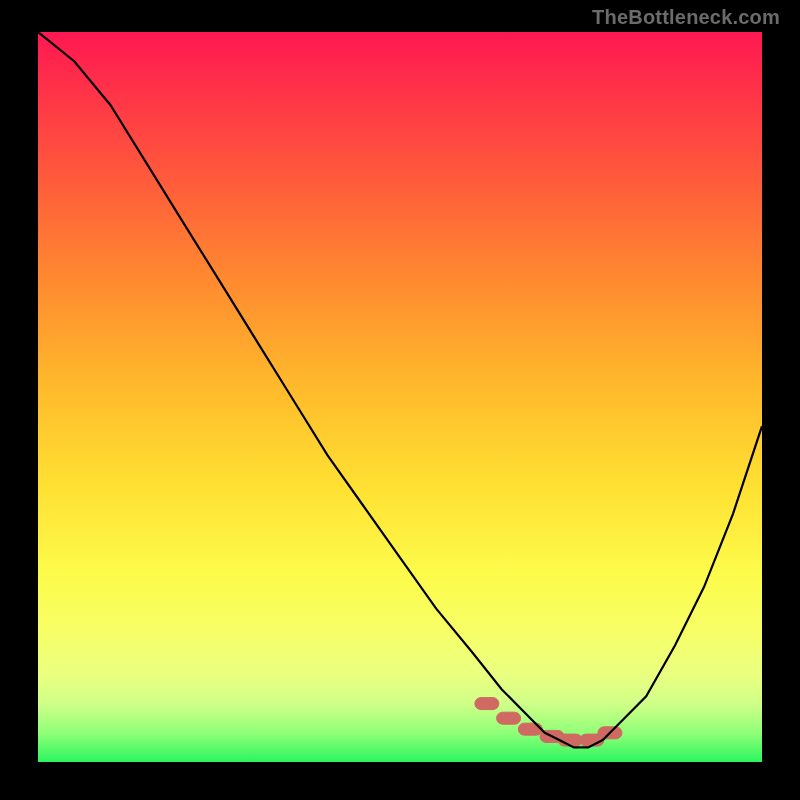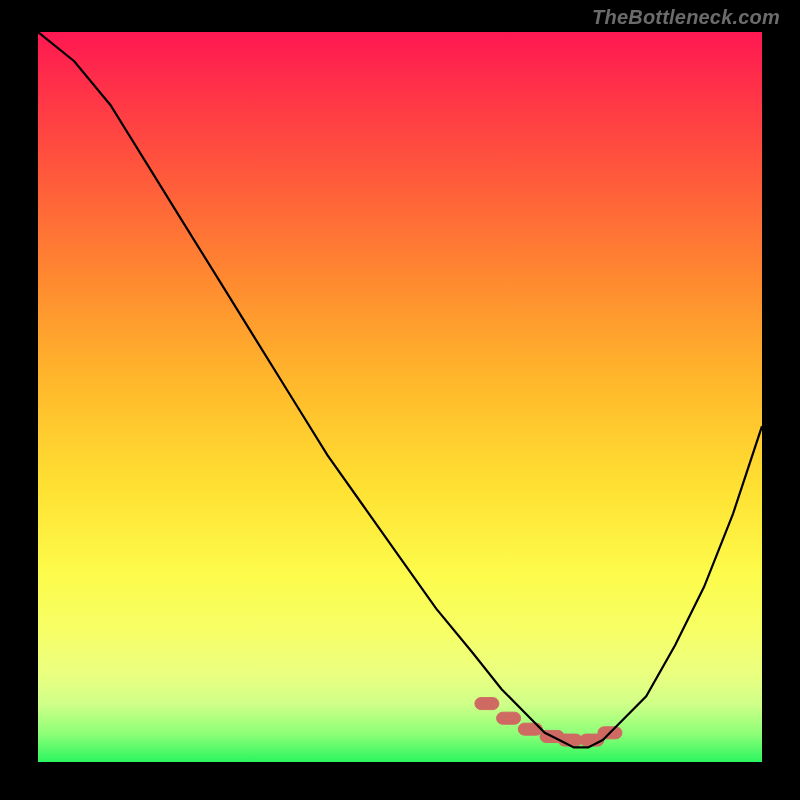--- a/index.html
+++ b/index.html
@@ -18,21 +18,20 @@
     background: #000;
   }
   .attribution {
     position: absolute;
     top: 6px;
     right: 20px;
     color: #6b6b6b;
     font-size: 20px;
     font-weight: 600;
     letter-spacing: 0.2px;
-    font-style: italic;
   }
   .plot {
     position: absolute;
     left: 38px;
     top: 32px;
     width: 724px;
     height: 730px;
     overflow: hidden;
   }
   .gradient {

